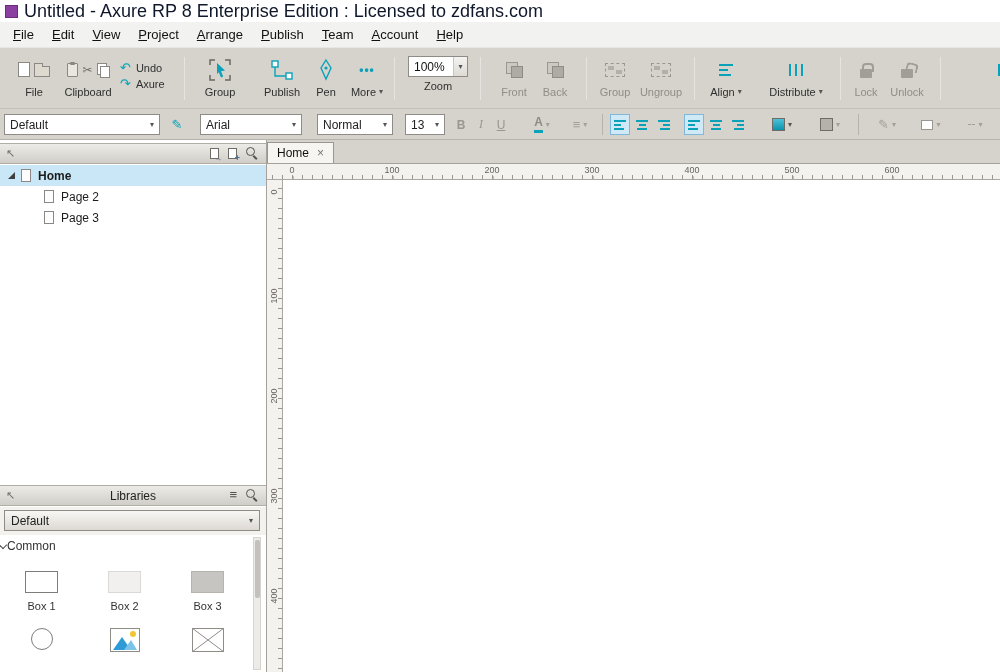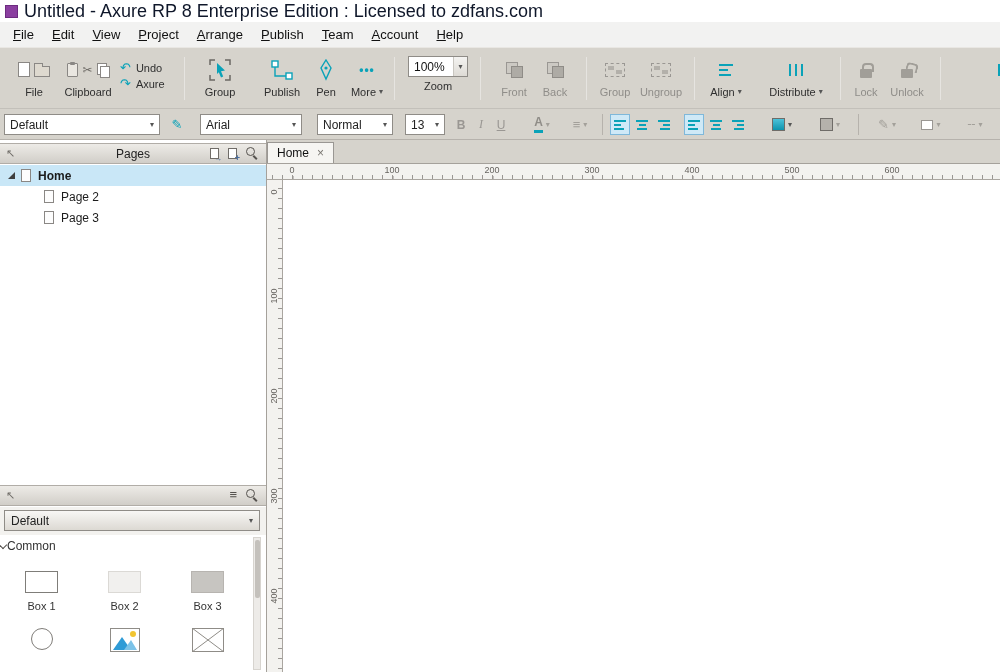--- a/index.html
+++ b/index.html
@@ -414,21 +414,20 @@
       <span class="caret-glyph dim">▾</span>
     </div>
   </div>
 
   <div class="main">
 
     <div class="sidebar">
 
       <div class="panel-header" style="top:3px;">
         <span class="hdr-left">↖</span>
-        <span class="panel-title">Pages</span>
         <span class="hdr-icons">
           <span class="mini-doc arrow"></span>
           <span class="mini-doc plus"></span>
           <span class="search-ic"></span>
         </span>
       </div>
 
       <div class="pages-tree">
         <div class="tree-row selected root">
           <span class="expander"></span>
@@ -440,20 +439,21 @@
           <span class="tree-label">Page 2</span>
         </div>
         <div class="tree-row child">
           <span class="doc-icon"></span>
           <span class="tree-label">Page 3</span>
         </div>
       </div>
 
       <div class="panel-header" style="top:345px;">
         <span class="hdr-left">↖</span>
+        <span class="panel-title">Libraries</span>
         <span class="hdr-icons">
           <span class="menu-glyph">≡</span>
           <span class="search-ic"></span>
         </span>
       </div>
 
       <div class="lib-select-row">
         <div class="lib-combo">
           <span>Default</span>
           <span class="caret-glyph">▾</span>

